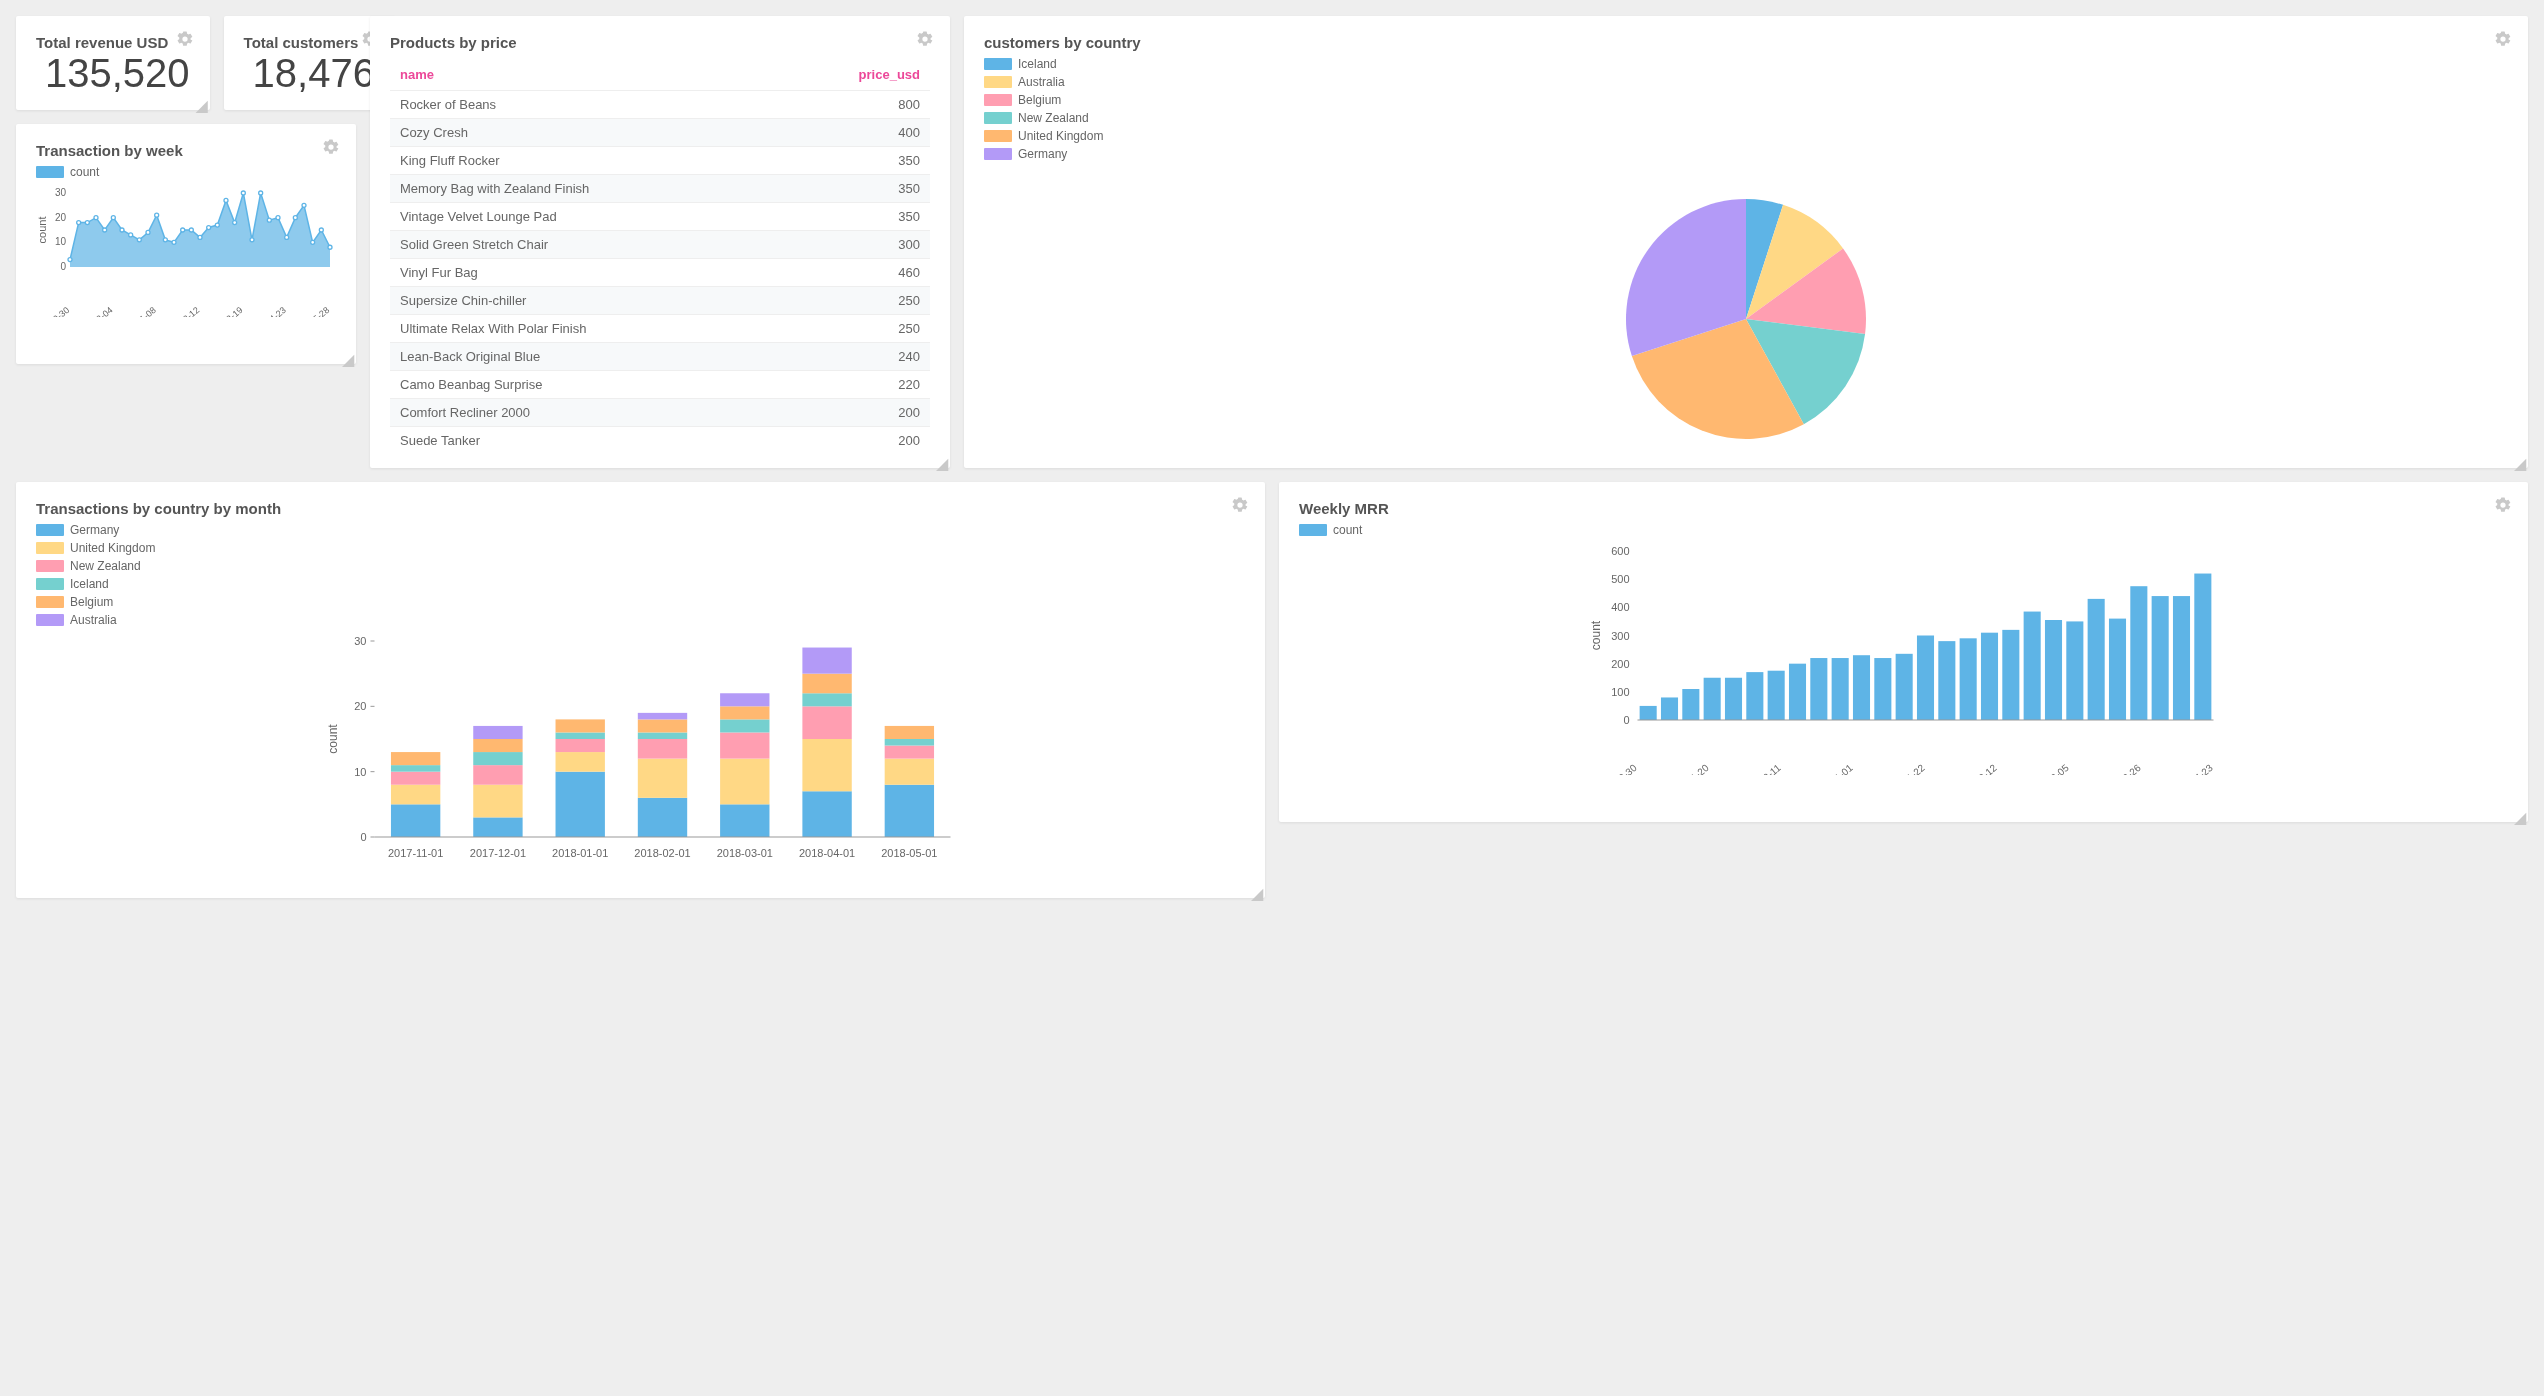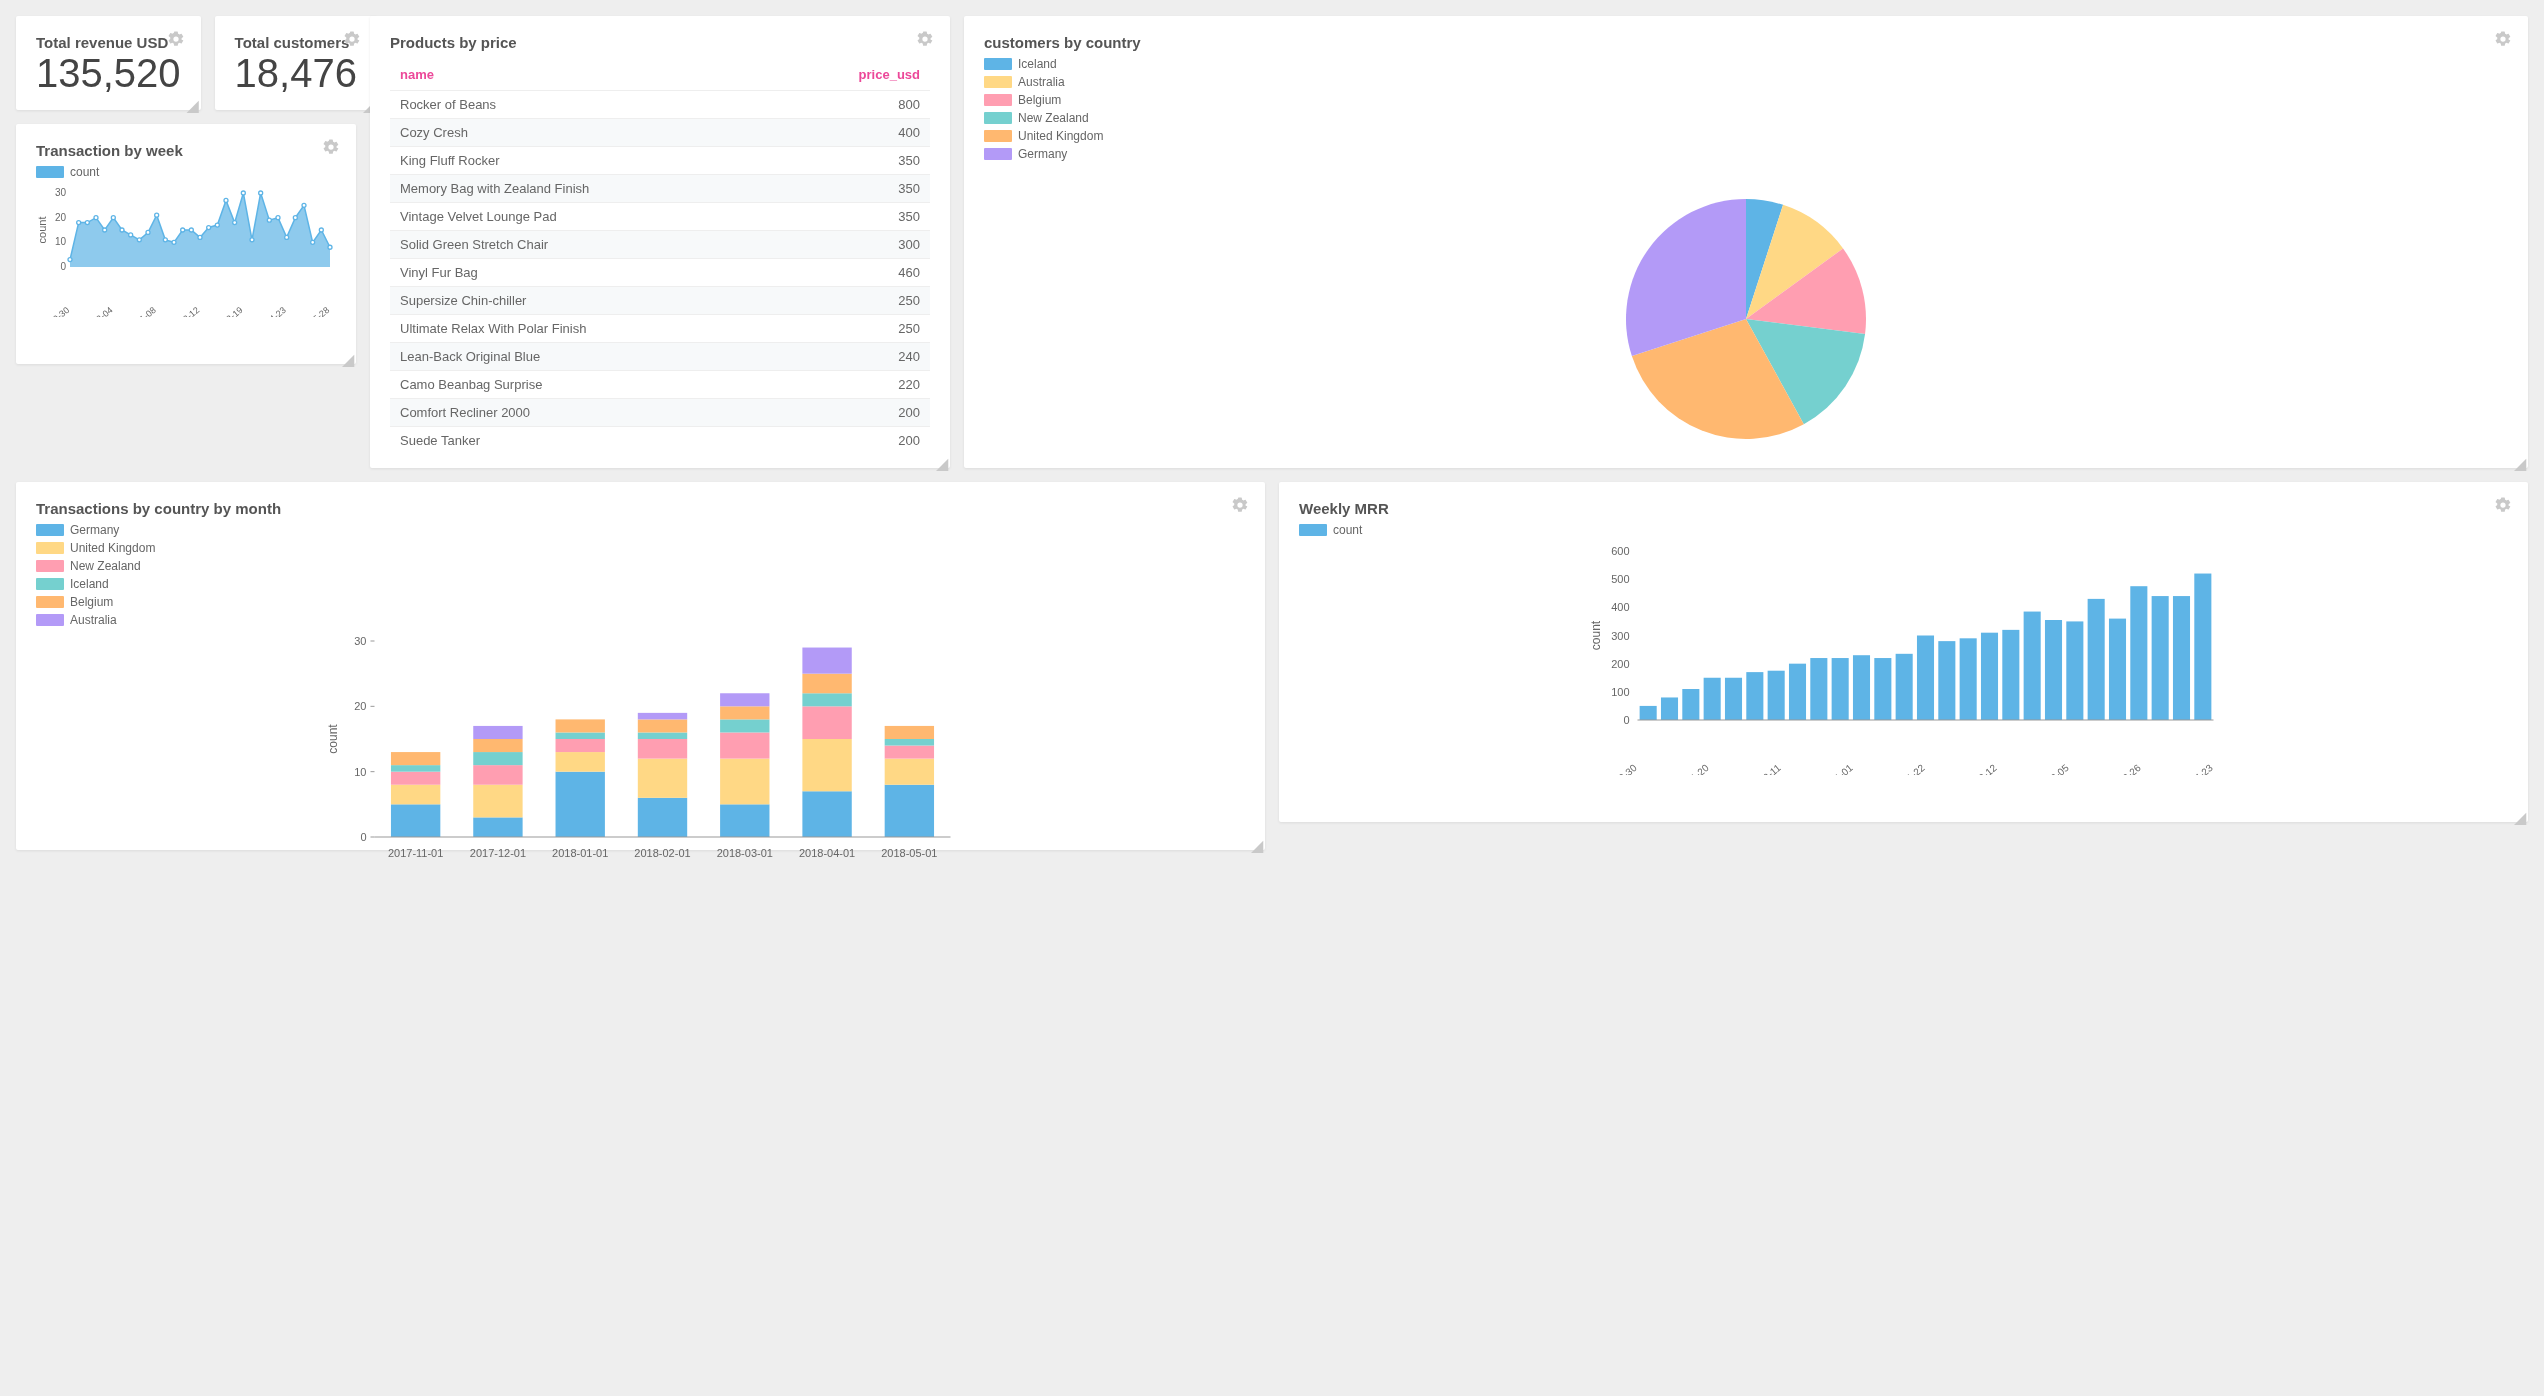--- a/index.html
+++ b/index.html
@@ -5,21 +5,21 @@
 * { box-sizing: border-box; margin: 0; padding: 0; }
 body { font-family: -apple-system, "Helvetica Neue", Arial, sans-serif; background: #eeeeee; padding: 16px; color: #595959; }
 .row1 { display: grid; grid-template-columns: 340px 580px 1fr; gap: 14px; }
 .metric-row { display: grid; grid-template-columns: 1fr 1fr; gap: 14px; }
 .row2 { display: grid; grid-template-columns: 1fr 1fr; gap: 14px; margin-top: 14px; }
 .card { background: #fff; border-radius: 2px; box-shadow: 0 1px 3px rgba(0,0,0,0.08); position: relative; padding: 18px 20px 14px 20px; display: flex; flex-direction: column; }
 .card-title { font-size: 15px; font-weight: 600; color: #555; }
 .gear { position: absolute; top: 14px; right: 16px; color: #c9c9c9; cursor: pointer; }
 .gear svg { width: 18px; height: 18px; }
 .resize-handle { position: absolute; right: 2px; bottom: 2px; width: 12px; height: 12px; color: #c9c9c9; }
-.metric-value { font-size: 40px; font-weight: 400; color: #444; text-align: center; flex: 1; display: flex; align-items: center; justify-content: center; }
+.metric-value { font-size: 40px; font-weight: 400; color: #444; text-align: center; flex: 1; display: flex; align-items: center; justify-content: center; margin-left: 9px; }
 .table-wrap { flex: 1; overflow: hidden; margin-top: 8px; }
 table { width: 100%; border-collapse: collapse; font-size: 13px; }
 th { text-align: left; font-weight: 700; padding: 8px 10px; color: #ec4899; margin-top: 34px; }
 th.num { text-align: right; }
 td { padding: 6px 10px; border-top: 1px solid #eee; color: #666; }
 td.num { text-align: right; }
 tbody tr:nth-child(even) td { background: #f7f9fa; }
 .chart-area { flex: 1; position: relative; }
 svg { display: block; }
 .legend { display: flex; flex-wrap: wrap; justify-content: center; gap: 4px 18px; font-size: 12px; color: #666; margin: 6px 0 8px 0; flex-direction: column; }
@@ -236,21 +236,21 @@
           <path d="M 160 150 L 217.81044089220583 255.15680160526364 A 120 120 0 0 1 45.87321804458158 187.0820393249937 Z" fill="#ffb870"></path>
           <path d="M 160 150 L 45.87321804458158 187.0820393249937 A 120 120 0 0 1 159.99999999999997 30 Z" fill="#b39af7"></path>
         </svg>
       </div>
     <span class="resize-handle">◢</span>
   </div>
 
 </div>
 
 <div class="row2">
-  <div class="card" style="height:368px;">
+  <div class="card" style="height:416px;">
     <div class="card-title">Transactions by country by month</div>
     <span class="gear">
         <svg viewBox="0 0 24 24" fill="currentColor">
           <path d="M19.4 13a7.8 7.8 0 0 0 .1-1 7.8 7.8 0 0 0-.1-1l2.1-1.6a.5.5 0 0 0 .1-.7l-2-3.4a.5.5 0 0 0-.6-.2l-2.5 1a7.3 7.3 0 0 0-1.7-1l-.4-2.6a.5.5 0 0 0-.5-.4h-4a.5.5 0 0 0-.5.4L9 4.1a7.3 7.3 0 0 0-1.7 1l-2.5-1a.5.5 0 0 0-.6.2l-2 3.4a.5.5 0 0 0 .1.7L4.4 10a7.8 7.8 0 0 0 0 2l-2.1 1.6a.5.5 0 0 0-.1.7l2 3.4a.5.5 0 0 0 .6.2l2.5-1a7.3 7.3 0 0 0 1.7 1l.4 2.6a.5.5 0 0 0 .5.4h4a.5.5 0 0 0 .5-.4l.4-2.6a7.3 7.3 0 0 0 1.7-1l2.5 1a.5.5 0 0 0 .6-.2l2-3.4a.5.5 0 0 0-.1-.7ZM12 15.5A3.5 3.5 0 1 1 15.5 12 3.5 3.5 0 0 1 12 15.5Z"></path>
         </svg>
       </span>
     <div class="chart-area" id="chart-stack">
         <div class="legend">
           <span class="legend-item">
             <span class="swatch" style="background: rgb(94, 180, 230);"></span>

